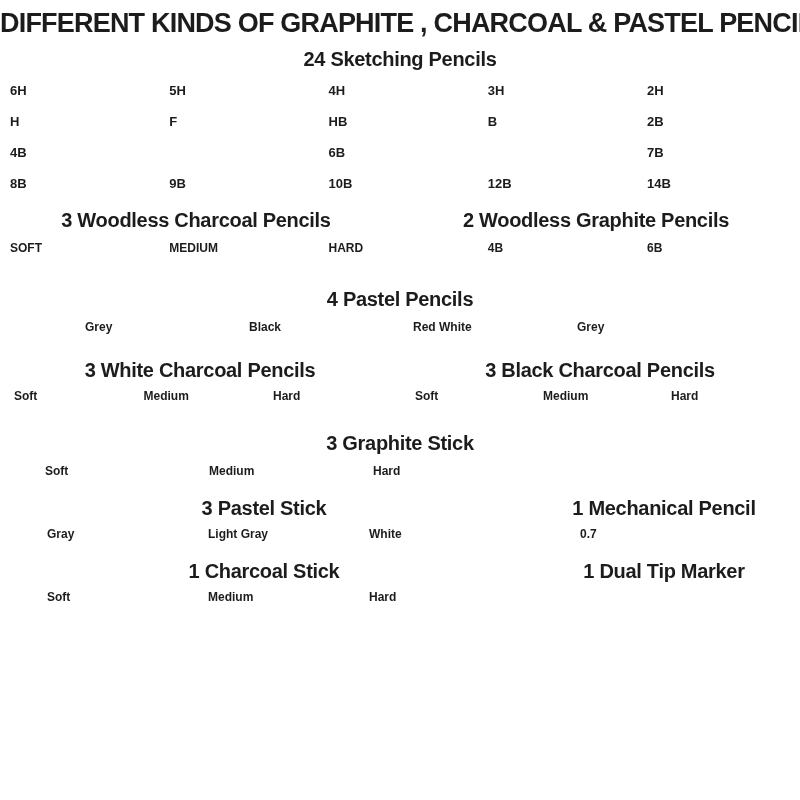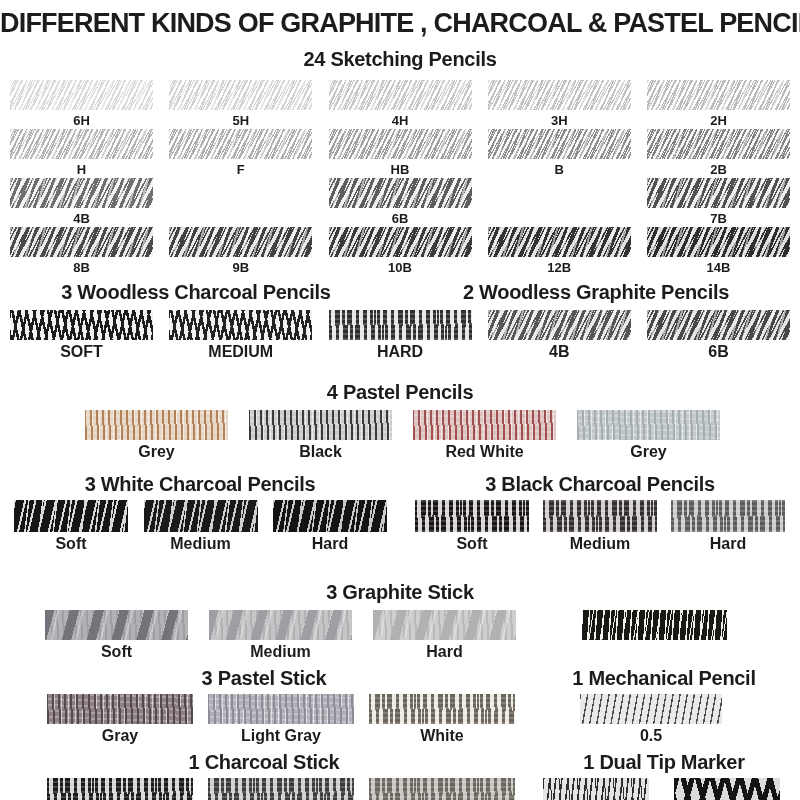--- a/index.html
+++ b/index.html
@@ -17,24 +17,24 @@
   }
   .subhead{margin:9px 0 9px 0;}
   
   .hdr2{display:flex;}
   .hdr2 .h2{flex:1;}
   .hdr2.split49 .h2:first-child{flex:0 0 49%;}
   .hdr2.split49 .h2:last-child{flex:1;}
   .hdr2.split66 .h2:first-child{flex:0 0 66%;}
   .hdr2.split66 .h2:last-child{flex:1;}
   
-  .cell{display:flex;flex-direction:column;}
+  .cell{display:flex;flex-direction:row;}
   .sw{height:30px;background-color:var(--bg);}
   .lbl{font-weight:bold;font-size:13px;text-align:center;margin-top:3px;min-height:15px;}
-  .sm .lbl{font-size:16px;}
+  .sm .lbl{font-size:12px;}
   .row5{display:flex;justify-content:space-between;padding:0 10px;margin-bottom:1px;}
   .row5 .cell{width:143px;}
   .row4{display:flex;justify-content:space-between;padding:0 80px 0 85px;}
   .row4 .cell{width:143px;}
   .rowhalves{display:flex;}
   .half{display:flex;justify-content:space-between;box-sizing:border-box;}
   .half.l{flex:0 0 50%;padding:0 13px 0 14px;}
   .half.r{flex:0 0 50%;padding:0 15px 0 15px;}
   .half .cell{width:114px;}
   .half .sw{height:32px;}
@@ -81,21 +81,21 @@
     repeating-linear-gradient(103deg,var(--ink) 0 2px,transparent 2px 10px),
     repeating-linear-gradient(97deg,var(--ink) 0 1.5px,transparent 1.5px 14px);}
   .pat-lines{background-image:
     repeating-linear-gradient(100deg,var(--ink) 0 1.4px,transparent 1.4px 7px);}
   .pat-lines-dense{background-image:
     repeating-linear-gradient(96deg,var(--ink) 0 1.6px,transparent 1.6px 6px),
     repeating-linear-gradient(85deg,var(--ink) 0 1px,transparent 1px 9px);}
   .pat-lines-inv{background-image:
     repeating-linear-gradient(94deg,var(--ink) 0 1.5px,transparent 1.5px 7px),
     repeating-linear-gradient(99deg,var(--ink) 0 1px,transparent 1px 11px);}
-  .mt6{margin-top:6px;}.mt12{margin-top:12px;}.mt14{margin-top:28px;}.mt20{margin-top:20px;}
+  .mt6{margin-top:6px;}.mt12{margin-top:12px;}.mt14{margin-top:14px;}.mt20{margin-top:20px;}
   .mb4{margin-bottom:4px;}.mb6{margin-bottom:6px;}
 </style>
 </head>
 <body>
 
 <div class="title">DIFFERENT KINDS OF GRAPHITE , CHARCOAL &amp; PASTEL PENCILS</div>
 
 <div class="h2 subhead">24 Sketching Pencils</div>
 
 <div class="row5">
@@ -303,21 +303,21 @@
         <div class="lbl">Light Gray</div>
       </div>
       <div class="cell">
         <div class="sw pat-charcoal" style="--bg: #edeae3; --ink: #6a645c;"></div>
         <div class="lbl">White</div>
       </div>
     </div>
   <div class="ps-right">
       <div class="cell">
         <div class="sw pat-lines" style="--bg: #e9e9e7; --ink: #4e4e4e;"></div>
-        <div class="lbl">0.5</div>
+        <div class="lbl">0.7</div>
       </div>
     </div>
 </div>
 
 <div class="hdr2 split66 mt6 mb4">
   <div class="h2">1 Charcoal Stick</div>
   <div class="h2">1 Dual Tip Marker</div>
 </div>
 <div class="gs-row sm">
   <div class="ps-left">

